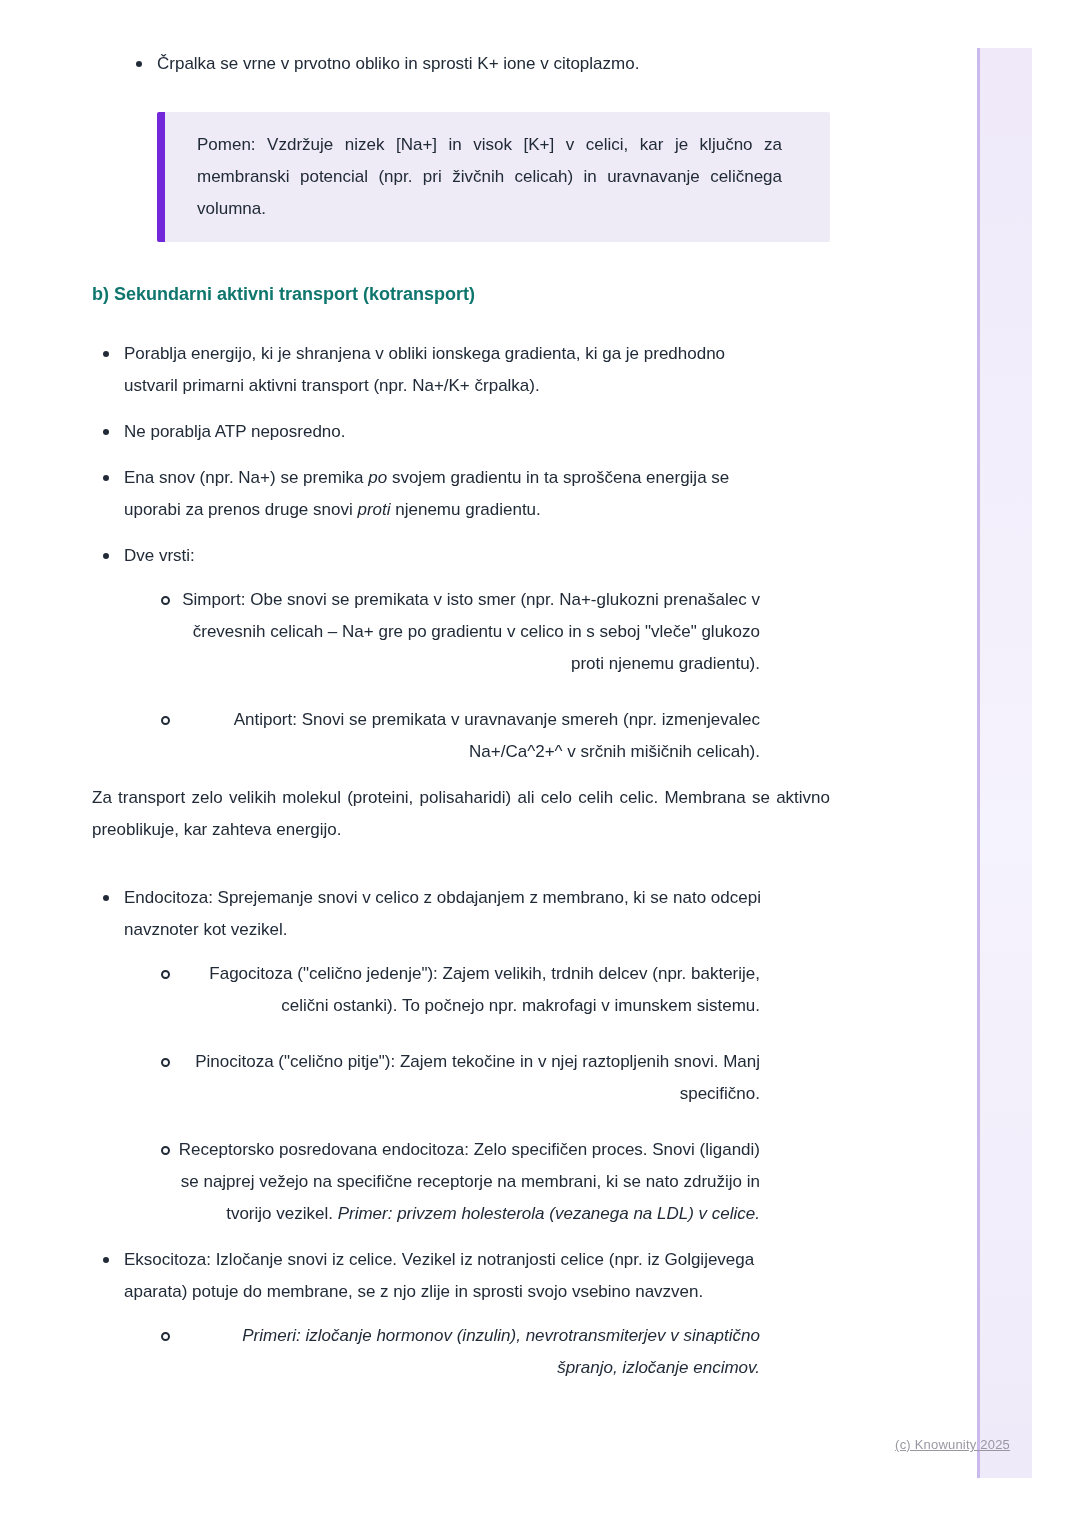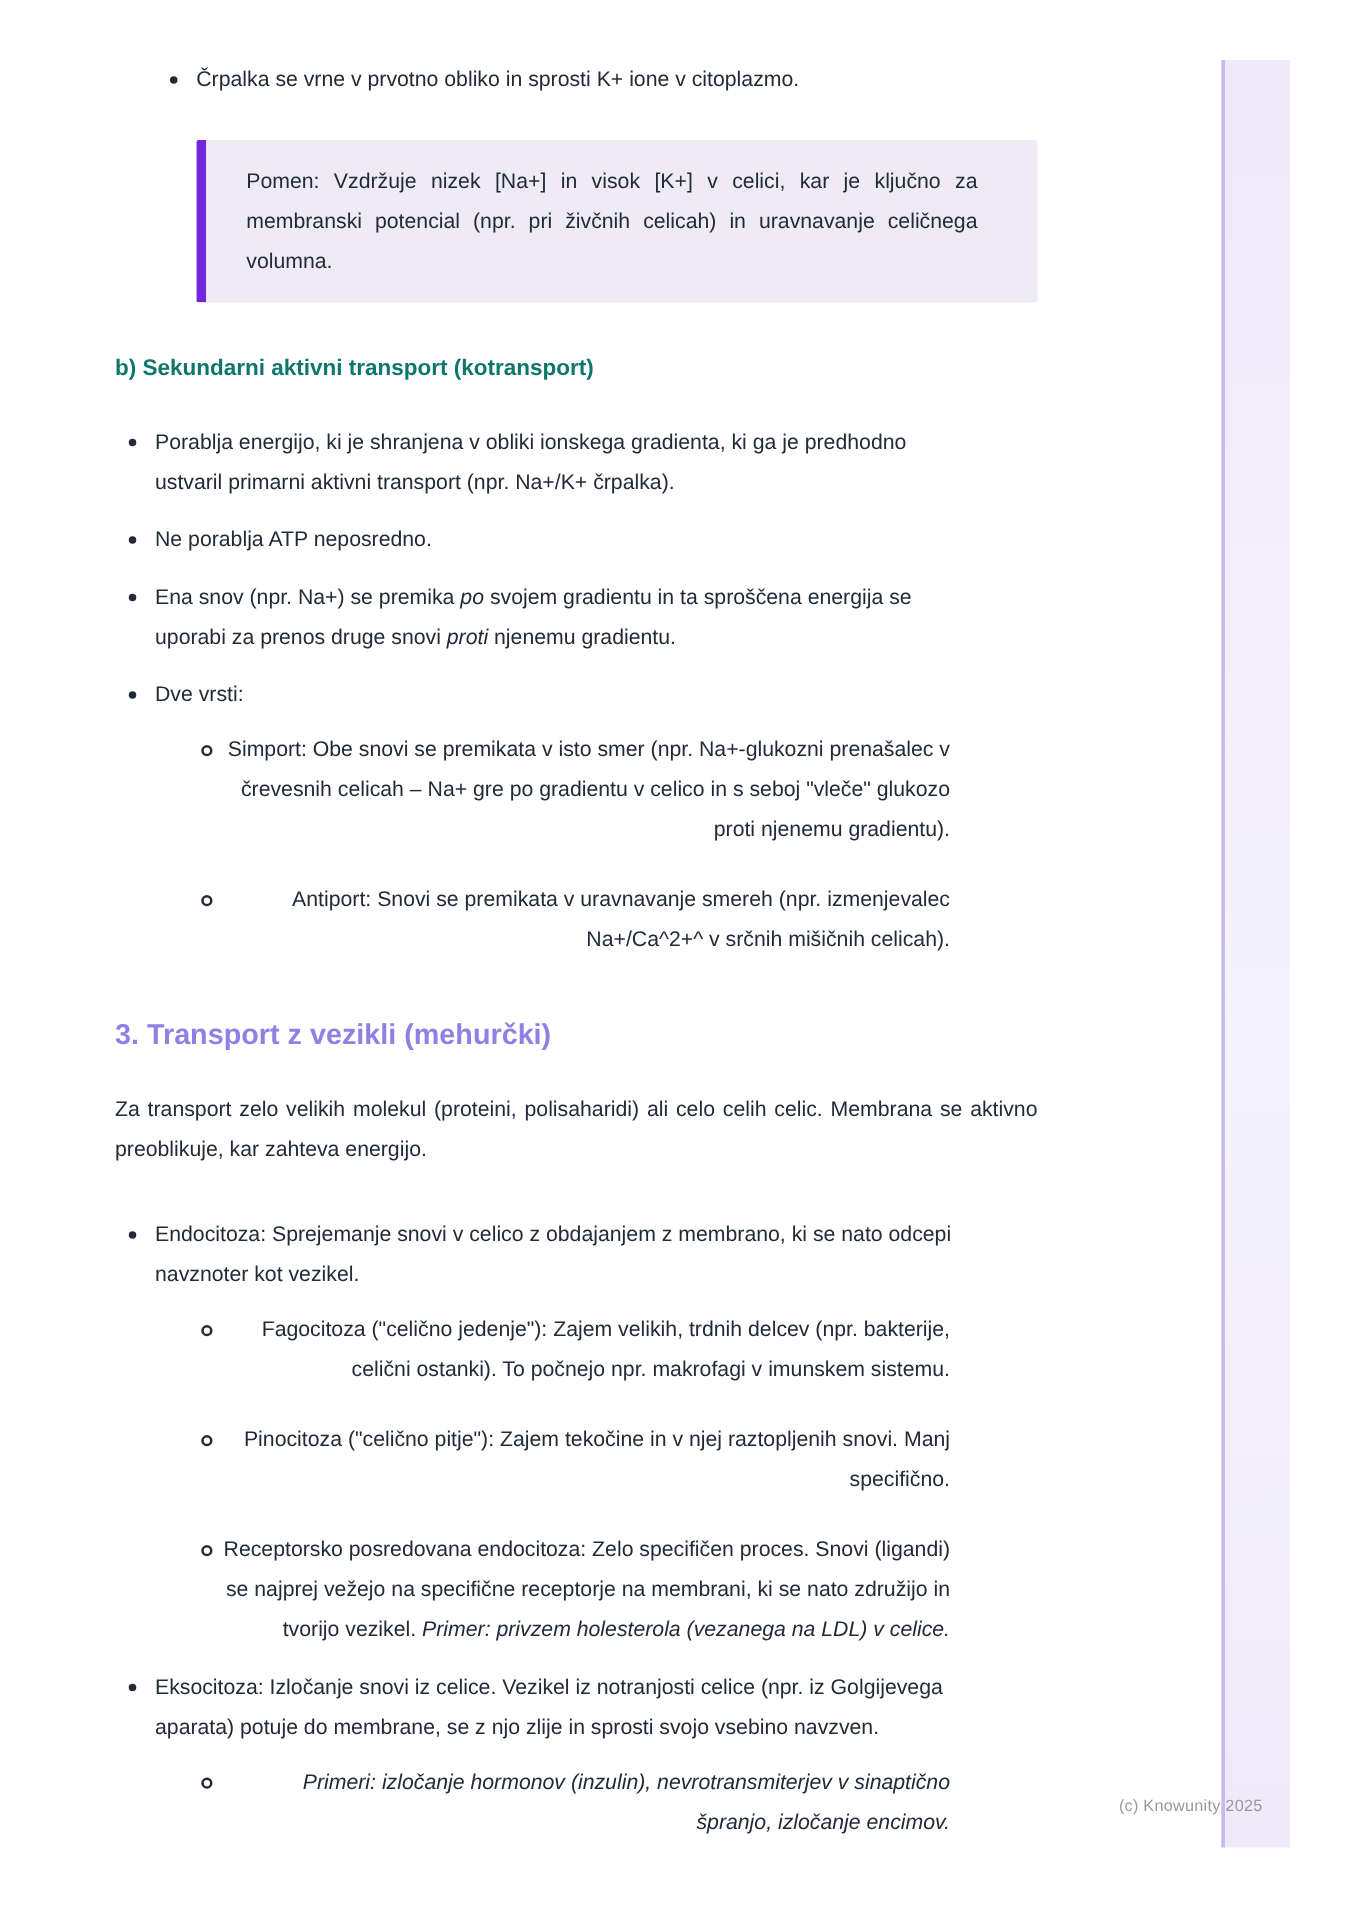--- a/index.html
+++ b/index.html
@@ -8,21 +8,21 @@
     font-family: "Liberation Sans", "DejaVu Sans", sans-serif;
     color: #212b38; font-size: 17px; line-height: 32px;
   }
   .side-strip {
     position: absolute; left: 977px; top: 48px; width: 52px; height: 1430px;
     background: linear-gradient(180deg, #efe9f9 0%, #f5f3fd 55%, #efeaf9 100%);
     border-left: 3px solid #c9baeb;
   }
   .watermark {
     position: absolute; top: 1436px; right: 70px; z-index: 3;
-    font-size: 13px; line-height: 18px; color: #9a97a3; letter-spacing: 0.2px;
+    font-size: 13px; line-height: 18px; color: #9a97a3; letter-spacing: 0.2px; text-decoration: underline;
   }
   .content { position: absolute; left: 92px; top: 48px; width: 738px; z-index: 2; }
 
   ul { list-style: none; margin: 0; padding: 0; }
   li { position: relative; }
 
   
   .intro-list > li { margin-left: 33px; padding-left: 32px; padding-right: 20px; }
   .intro-list > li::before {
     content: ""; position: absolute; left: 11px; top: 13px;
@@ -104,21 +104,20 @@
         <li>
           <b>Simport</b><span>: Obe snovi se premikata v </span><b>isto smer</b><span> (npr. Na+-glukozni prenašalec v črevesnih celicah – Na+ gre po gradientu v celico in s seboj "vleče" glukozo proti njenemu gradientu).</span>
         </li>
         <li>
           <b>Antiport</b><span>: Snovi se premikata v </span><b>uravnavanje smereh</b><span> (npr. izmenjevalec Na+/Ca^2+^ v srčnih mišičnih celicah).</span>
         </li>
       </ul>
     </li>
   </ul>
 
-  <h2 class="sec-3">3. Transport z vezikli (mehurčki)</h2>
 
   <p class="lead">Za transport zelo velikih molekul (proteini, polisaharidi) ali celo celih celic. Membrana se aktivno preoblikuje, kar zahteva energijo.</p>
 
   <ul class="lvl1">
     <li>
       <b>Endocitoza</b><span>: Sprejemanje snovi v celico z obdajanjem z membrano, ki se nato odcepi navznoter kot vezikel.</span>
       <ul class="lvl2">
         <li>
           <b>Fagocitoza</b><span> ("celično jedenje"): Zajem velikih, trdnih delcev (npr. bakterije, celični ostanki). To počnejo npr. makrofagi v imunskem sistemu.</span>
         </li>

